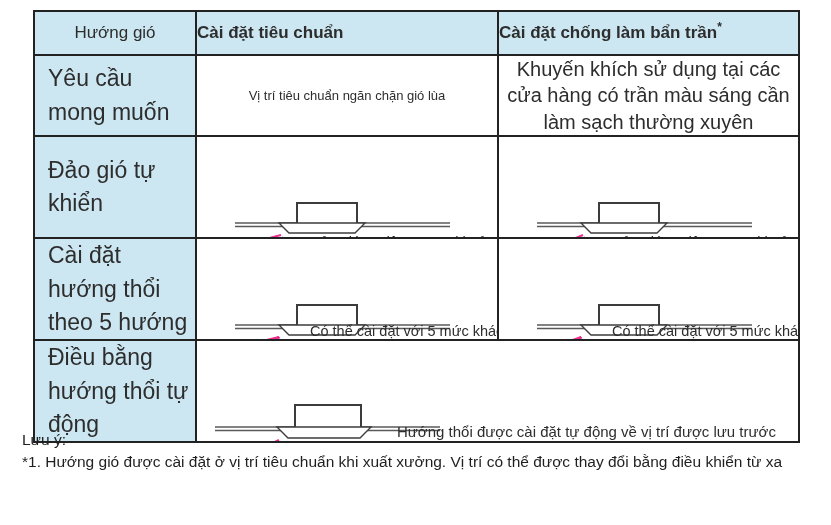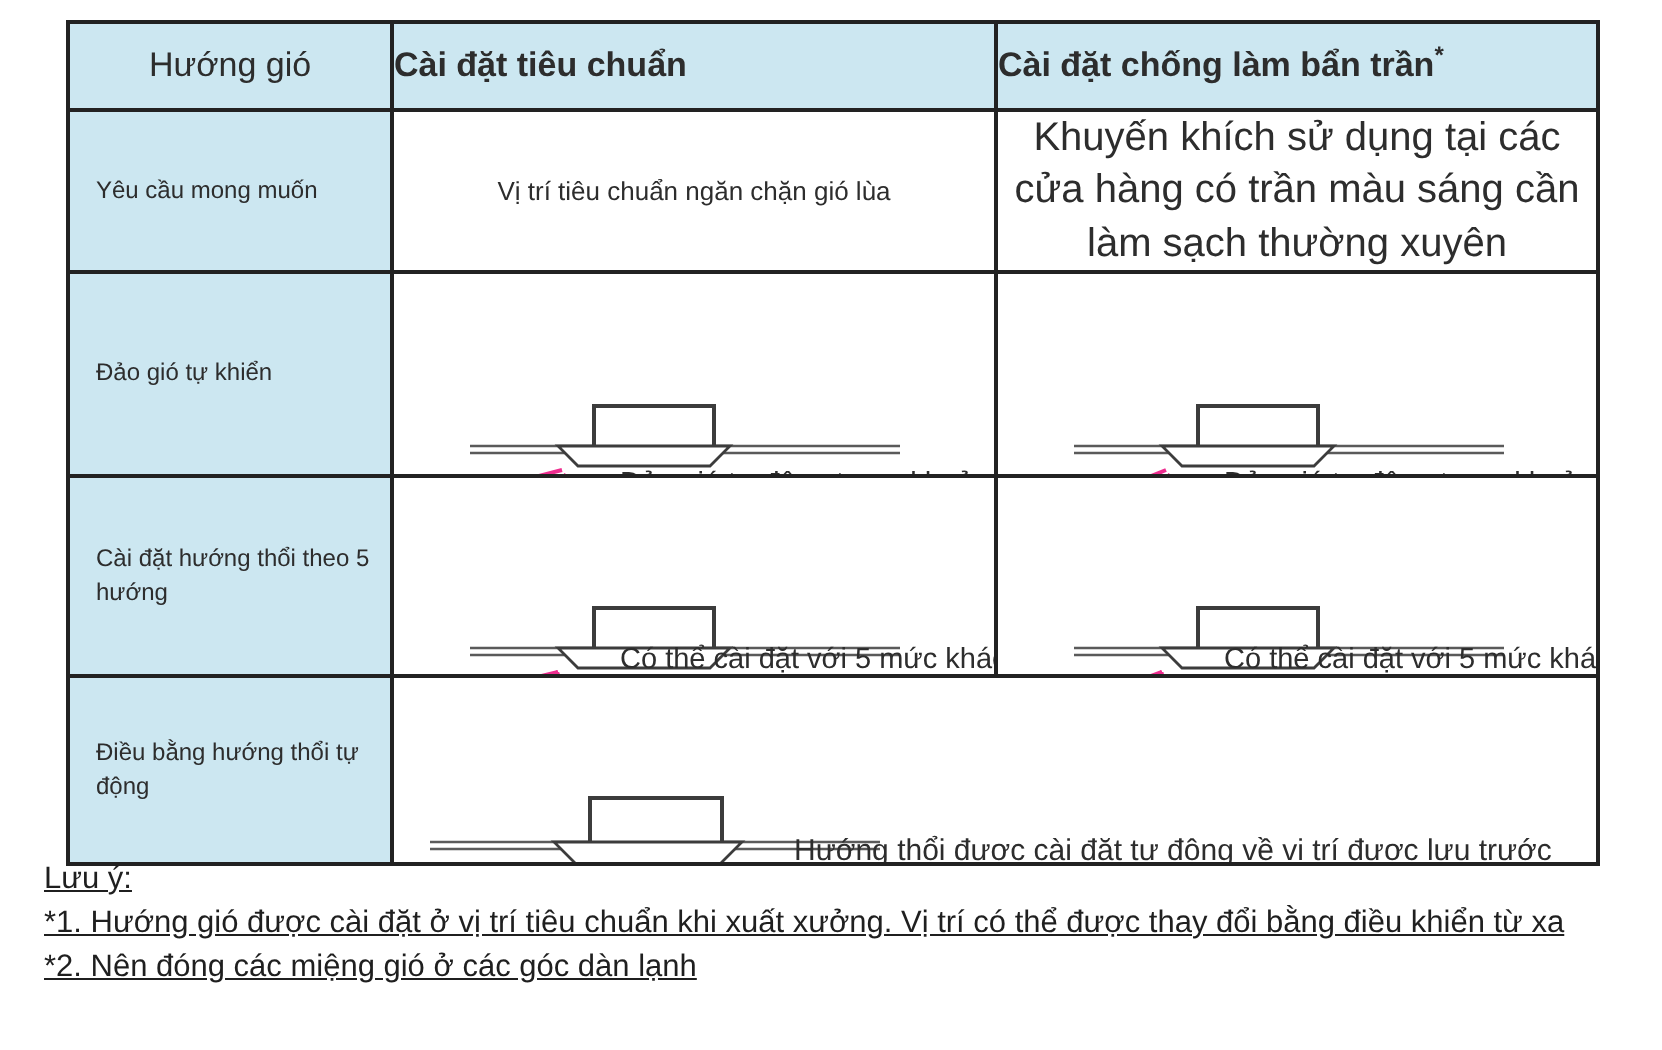--- a/index.html
+++ b/index.html
@@ -36,21 +36,21 @@
   td.head {
     font-weight: bold;
     font-size: 17px;
     text-align: left;
   }
   td.head-plain {
     font-size: 17px;
     text-align: center;
   }
   td.rowlabel {
-    font-size: 12px;
+    font-size: 23px;
     padding-left: 13px;
     line-height: 1.45;
   }
   td.center-txt {
     font-size: 13px;
     text-align: center;
     line-height: 1.5;
   }
   td.center-txt.tight { line-height: 1.32; font-size: 20px; text-align: center; }
   sup.star { font-size: 12px; vertical-align: super; line-height: 0; }
@@ -66,21 +66,20 @@
   .cap.cap-five  { left: 113px; top: 33px; width: 200px; font-size: 14.5px; line-height: 19px; }
   .cap.cap-auto  { left: 200px; top: 30px; width: 396px; font-size: 15px;   line-height: 22px; }
 
   .notes {
     position: absolute;
     top: 429px; left: 22px;
     width: 782px;
     font-size: 15.5px;
     line-height: 22px;
     color: #1f1f1f;
-    text-decoration: underline;
   }
   .note-indent { padding-left: 24px; text-indent: -24px; }
 </style>
 </head>
 <body>
 
 <div class="page">
   <table class="spec">
     <colgroup>
         <col class="c1">
@@ -232,14 +231,13 @@
         </div>
       </td>
     </tr>
   </tbody>
     </table>
 </div>
 
 <div class="notes">
   <div>Lưu ý:</div>
   <div class="note-indent">*1. Hướng gió được cài đặt ở vị trí tiêu chuẩn khi xuất xưởng. Vị trí có thể được thay đổi bằng điều khiển từ xa</div>
-  <div class="note-indent">*2. Nên đóng các miệng gió ở các góc dàn lạnh</div>
 </div>
 
 </body></html>

